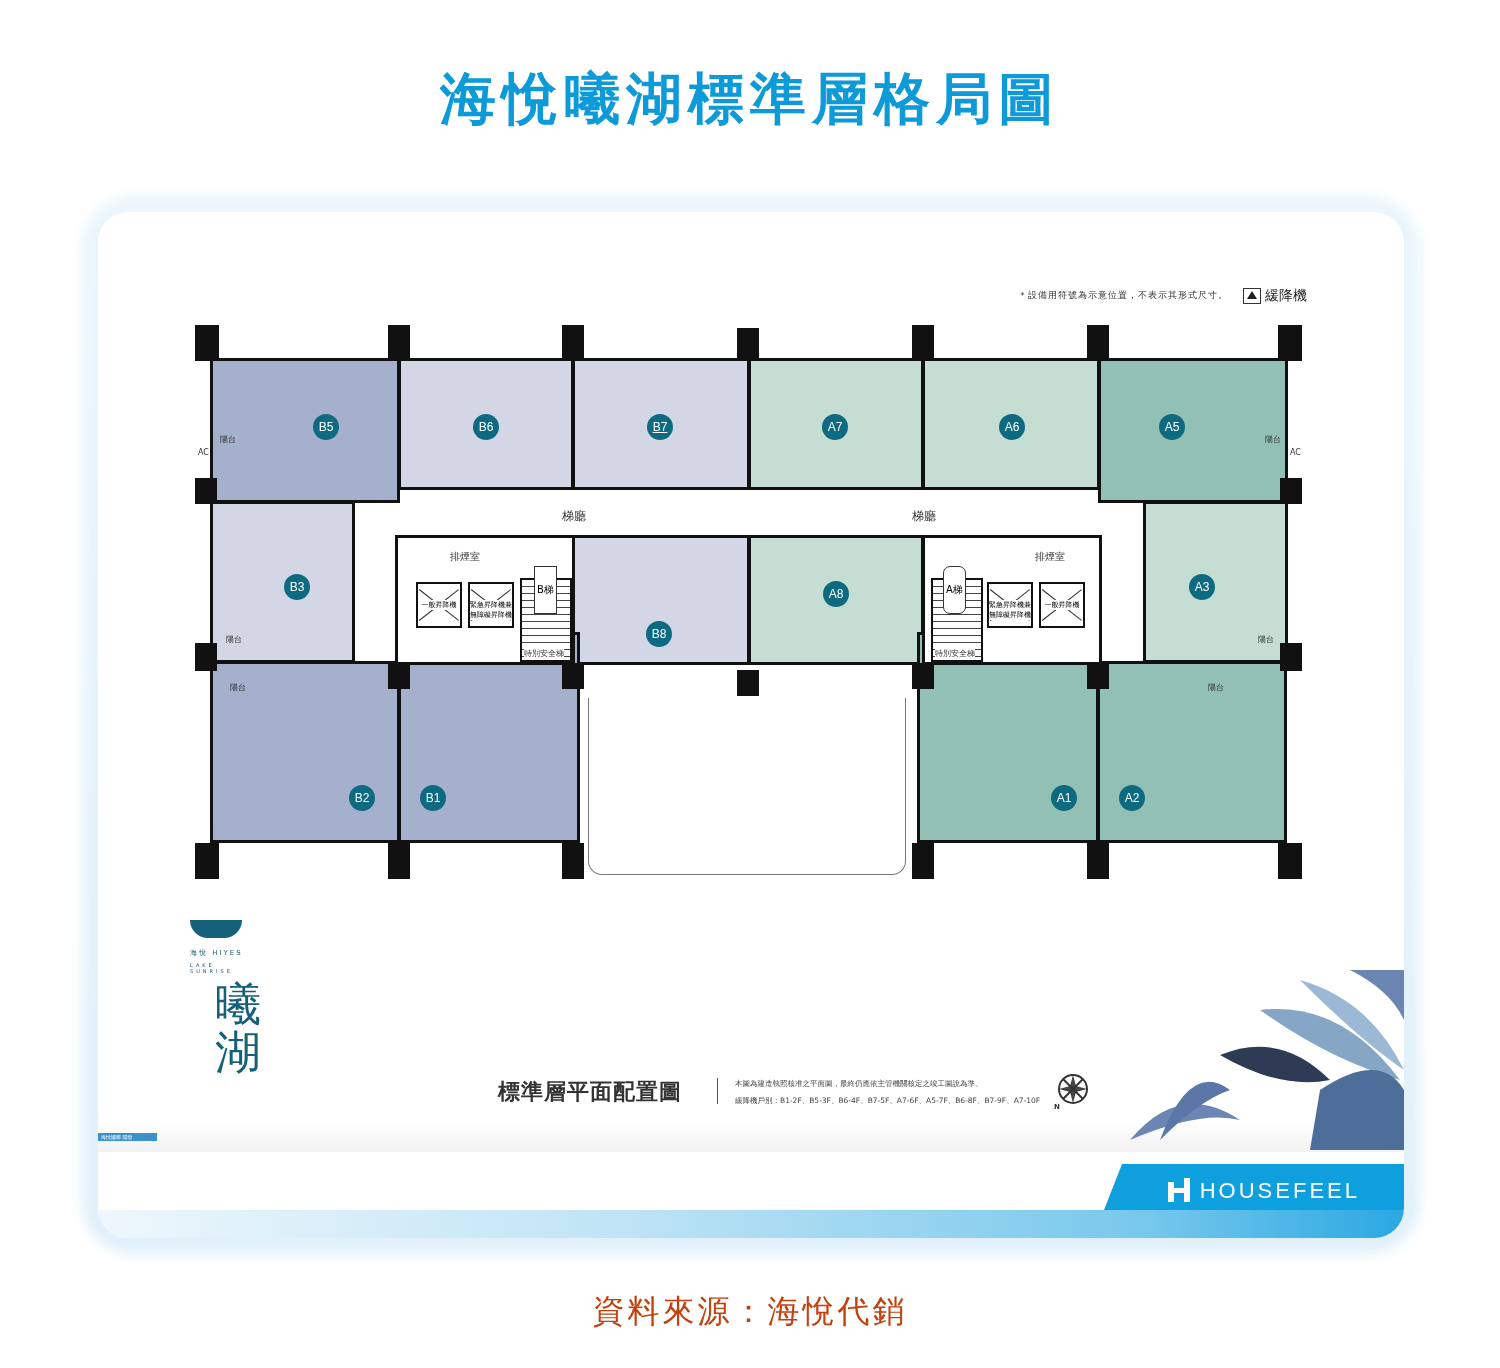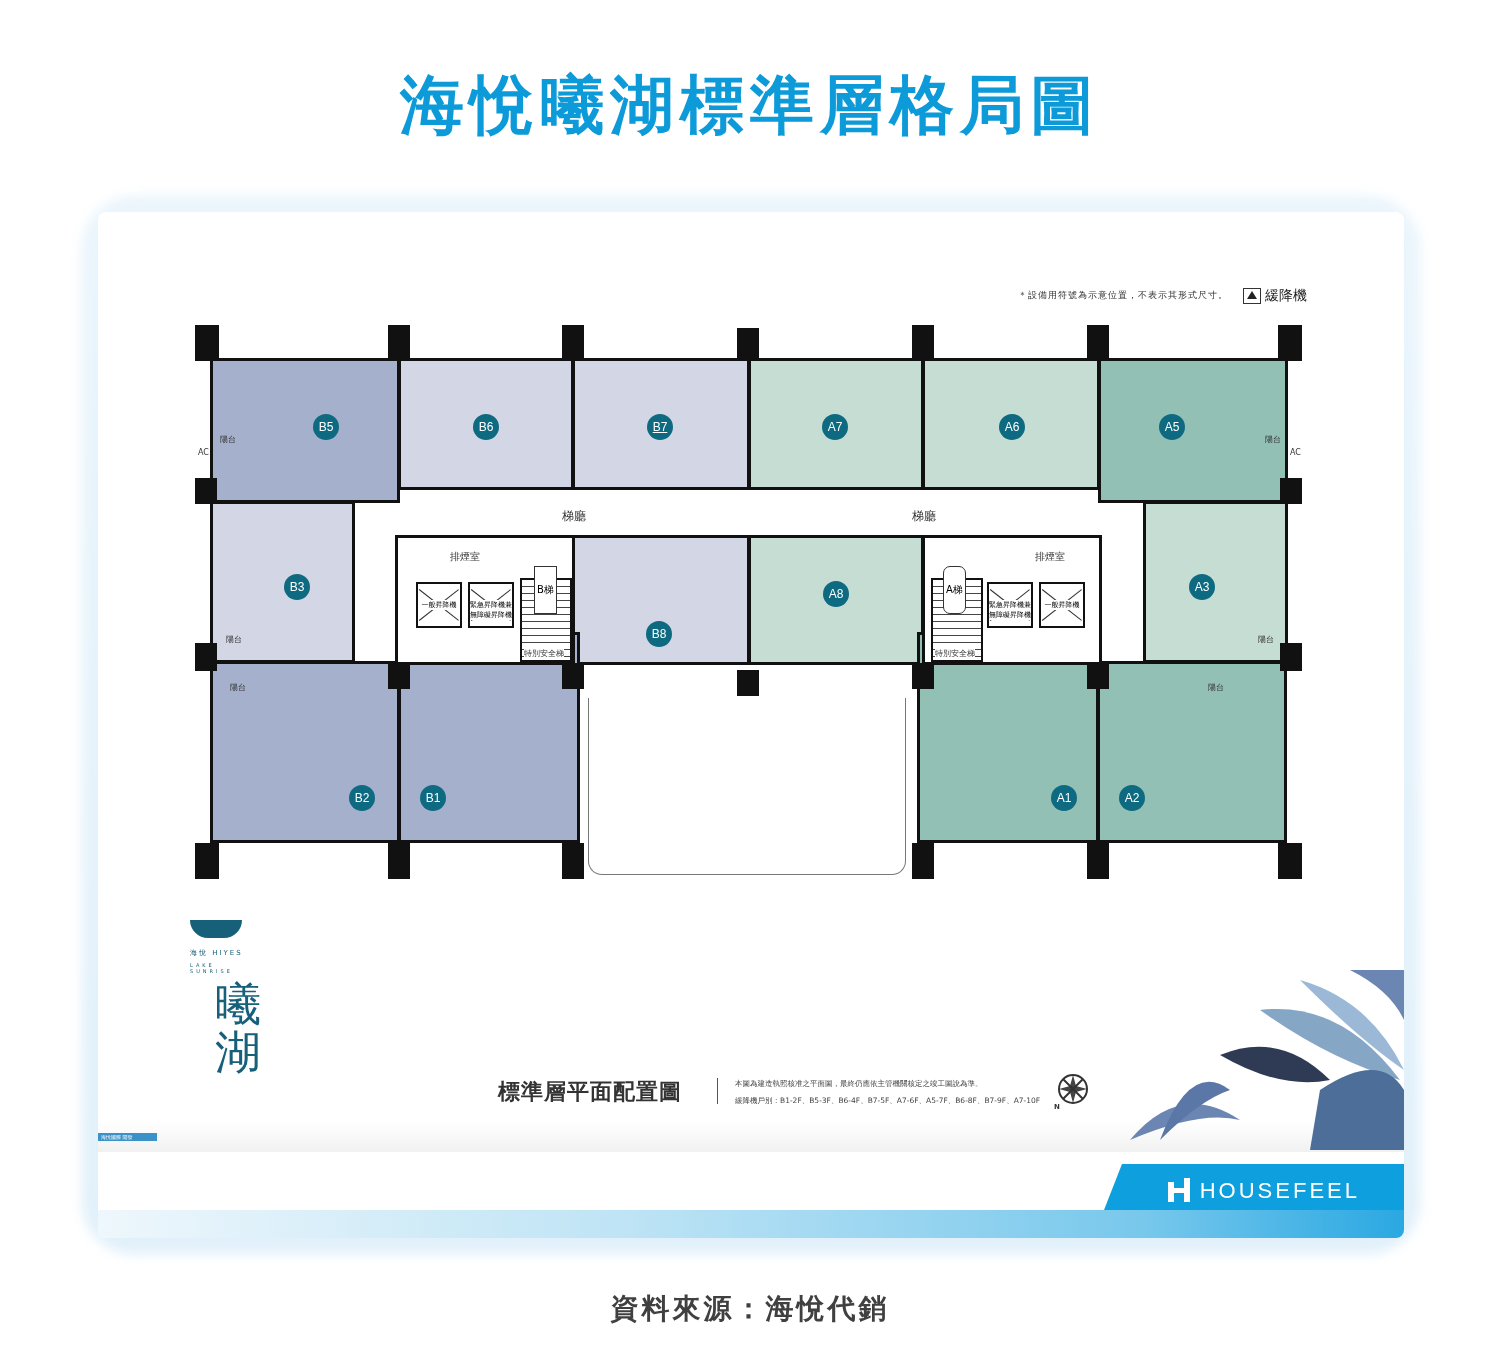--- a/index.html
+++ b/index.html
@@ -1,19 +1,19 @@
 <!DOCTYPE html>
 <html><head>
 <meta charset="utf-8">
 <style>
   html,body{margin:0;padding:0;}
   body{width:1500px;height:1368px;background:#ffffff;position:relative;overflow:hidden;font-family:"DejaVu Sans",sans-serif;}
-  .page-title{position:absolute;left:0;top:62px;width:1500px;text-align:center;font-size:64px;font-weight:bold;color:#0c9ad9;letter-spacing:6px;font-family:"DejaVu Sans",sans-serif;}
+  .page-title{position:absolute;left:0;top:62px;width:1500px;text-align:center;font-size:56px;font-weight:bold;color:#0c9ad9;letter-spacing:6px;font-family:"DejaVu Sans",sans-serif;}
   .card-glow{position:absolute;left:82px;top:196px;width:1338px;height:1058px;border-radius:52px;background:linear-gradient(180deg,#eaf5fc,#e1f0fa);filter:blur(6px);}
-  .card{position:absolute;left:98px;top:212px;width:1306px;height:1026px;border-radius:8px;background:#fff;overflow:hidden;}
+  .card{position:absolute;left:98px;top:212px;width:1306px;height:1026px;border-radius:30px;background:#fff;overflow:hidden;}
   .card-bottom-bar{position:absolute;left:0;bottom:0;width:100%;height:28px;background:linear-gradient(90deg,#eef7fc 0%,#bfe4f5 40%,#78c8ec 80%,#2aa8e2 100%);}
   .card-shade{position:absolute;left:0;top:910px;width:100%;height:30px;background:linear-gradient(180deg,#ffffff,#f1f1f1);}
   .brand-tab{position:absolute;right:0;bottom:28px;width:300px;height:46px;background:#0e9fde;clip-path:polygon(0 100%,6% 0,100% 0,100% 100%);}
   .brand-text{position:absolute;right:44px;bottom:34px;color:#fff;font-size:22px;letter-spacing:3px;font-family:"Liberation Sans",sans-serif;}
   .brand-logo{position:absolute;right:212px;bottom:34px;width:26px;height:28px;}
   .note-top{position:absolute;left:1018px;top:289px;font-size:9px;color:#333;letter-spacing:1px;}
   .descender-legend{position:absolute;left:1243px;top:287px;display:flex;align-items:center;gap:4px;font-size:14px;color:#222;}
   .descender-box{width:16px;height:14px;border:1px solid #333;position:relative;}
   .descender-box::after{content:"";position:absolute;left:3px;top:2px;border-left:5px solid transparent;border-right:5px solid transparent;border-bottom:8px solid #222;}
   .plan{position:absolute;left:190px;top:320px;width:1115px;height:565px;}
@@ -40,21 +40,21 @@
   .logo-en1{font-size:7px;letter-spacing:2px;color:#17607a;margin-top:10px;}
   .logo-en2{font-size:5px;letter-spacing:3px;color:#17607a;margin-top:4px;}
   .logo-big{font-size:46px;color:#17607a;line-height:48px;margin-top:6px;font-weight:200;font-family:"DejaVu Sans",sans-serif;margin-left:25px;}
   .tiny-badge{position:absolute;left:98px;top:1133px;width:56px;height:8px;background:#3a92c8;color:#fff;font-size:5px;line-height:8px;padding-left:3px;}
   .legend-title{position:absolute;left:498px;top:1077px;font-size:22px;font-weight:bold;color:#333;letter-spacing:1px;}
   .legend-divider{position:absolute;left:717px;top:1078px;width:1px;height:26px;background:#555;}
   .legend-note1{position:absolute;left:735px;top:1079px;font-size:7.5px;color:#444;}
   .legend-note2{position:absolute;left:735px;top:1096px;font-size:7.5px;color:#444;}
   .compass{position:absolute;left:1052px;top:1072px;width:38px;height:38px;}
   .foliage{position:absolute;left:1120px;top:960px;width:284px;height:190px;}
-  .source{position:absolute;left:0;top:1290px;width:1500px;text-align:center;font-size:28px;color:#404040;letter-spacing:3px;font-weight:bold;}
+  .source{position:absolute;left:0;top:1290px;width:1500px;text-align:center;font-size:32px;color:#c2410c;letter-spacing:3px;}
 </style>
 </head>
 <body>
 
 <div class="page-title">海悅曦湖標準層格局圖</div>
 
 <div class="card-glow"></div>
 <div class="card">
   <div class="card-shade"></div>
   <div class="card-bottom-bar"></div>

